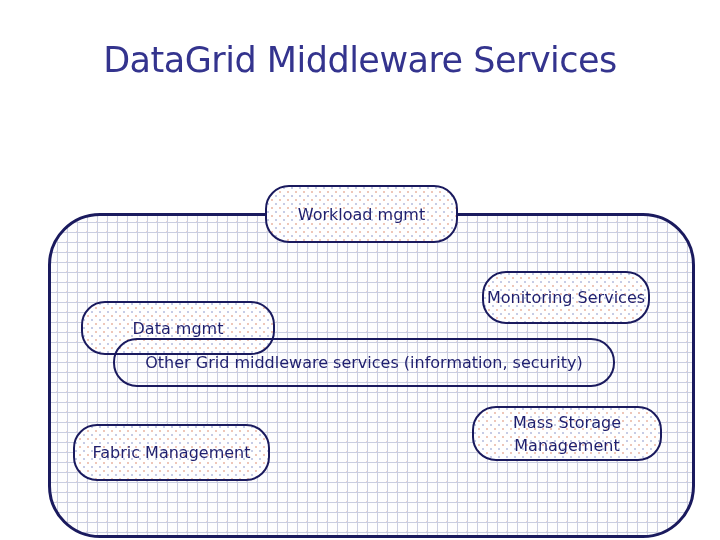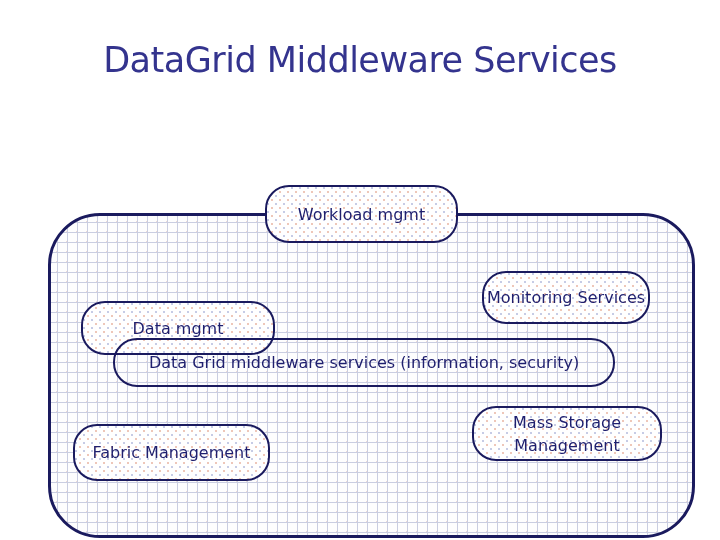--- a/index.html
+++ b/index.html
@@ -71,21 +71,21 @@
 
   <div class="dbox dotfill box-data">
     <span>Data mgmt</span>
   </div>
 
   <div class="dbox dotfill box-monitor">
     <span>Monitoring Services</span>
   </div>
 
   <div class="dbox transfill box-other">
-    <span>Data Grid middleware services (information, security)</span>
+    <span>Other Grid middleware services (information, security)</span>
   </div>
 
   <div class="dbox dotfill box-fabric">
     <span>Fabric Management</span>
   </div>
 
   <div class="dbox dotfill box-mass">
     <span>Mass Storage Management</span>
   </div>
 

